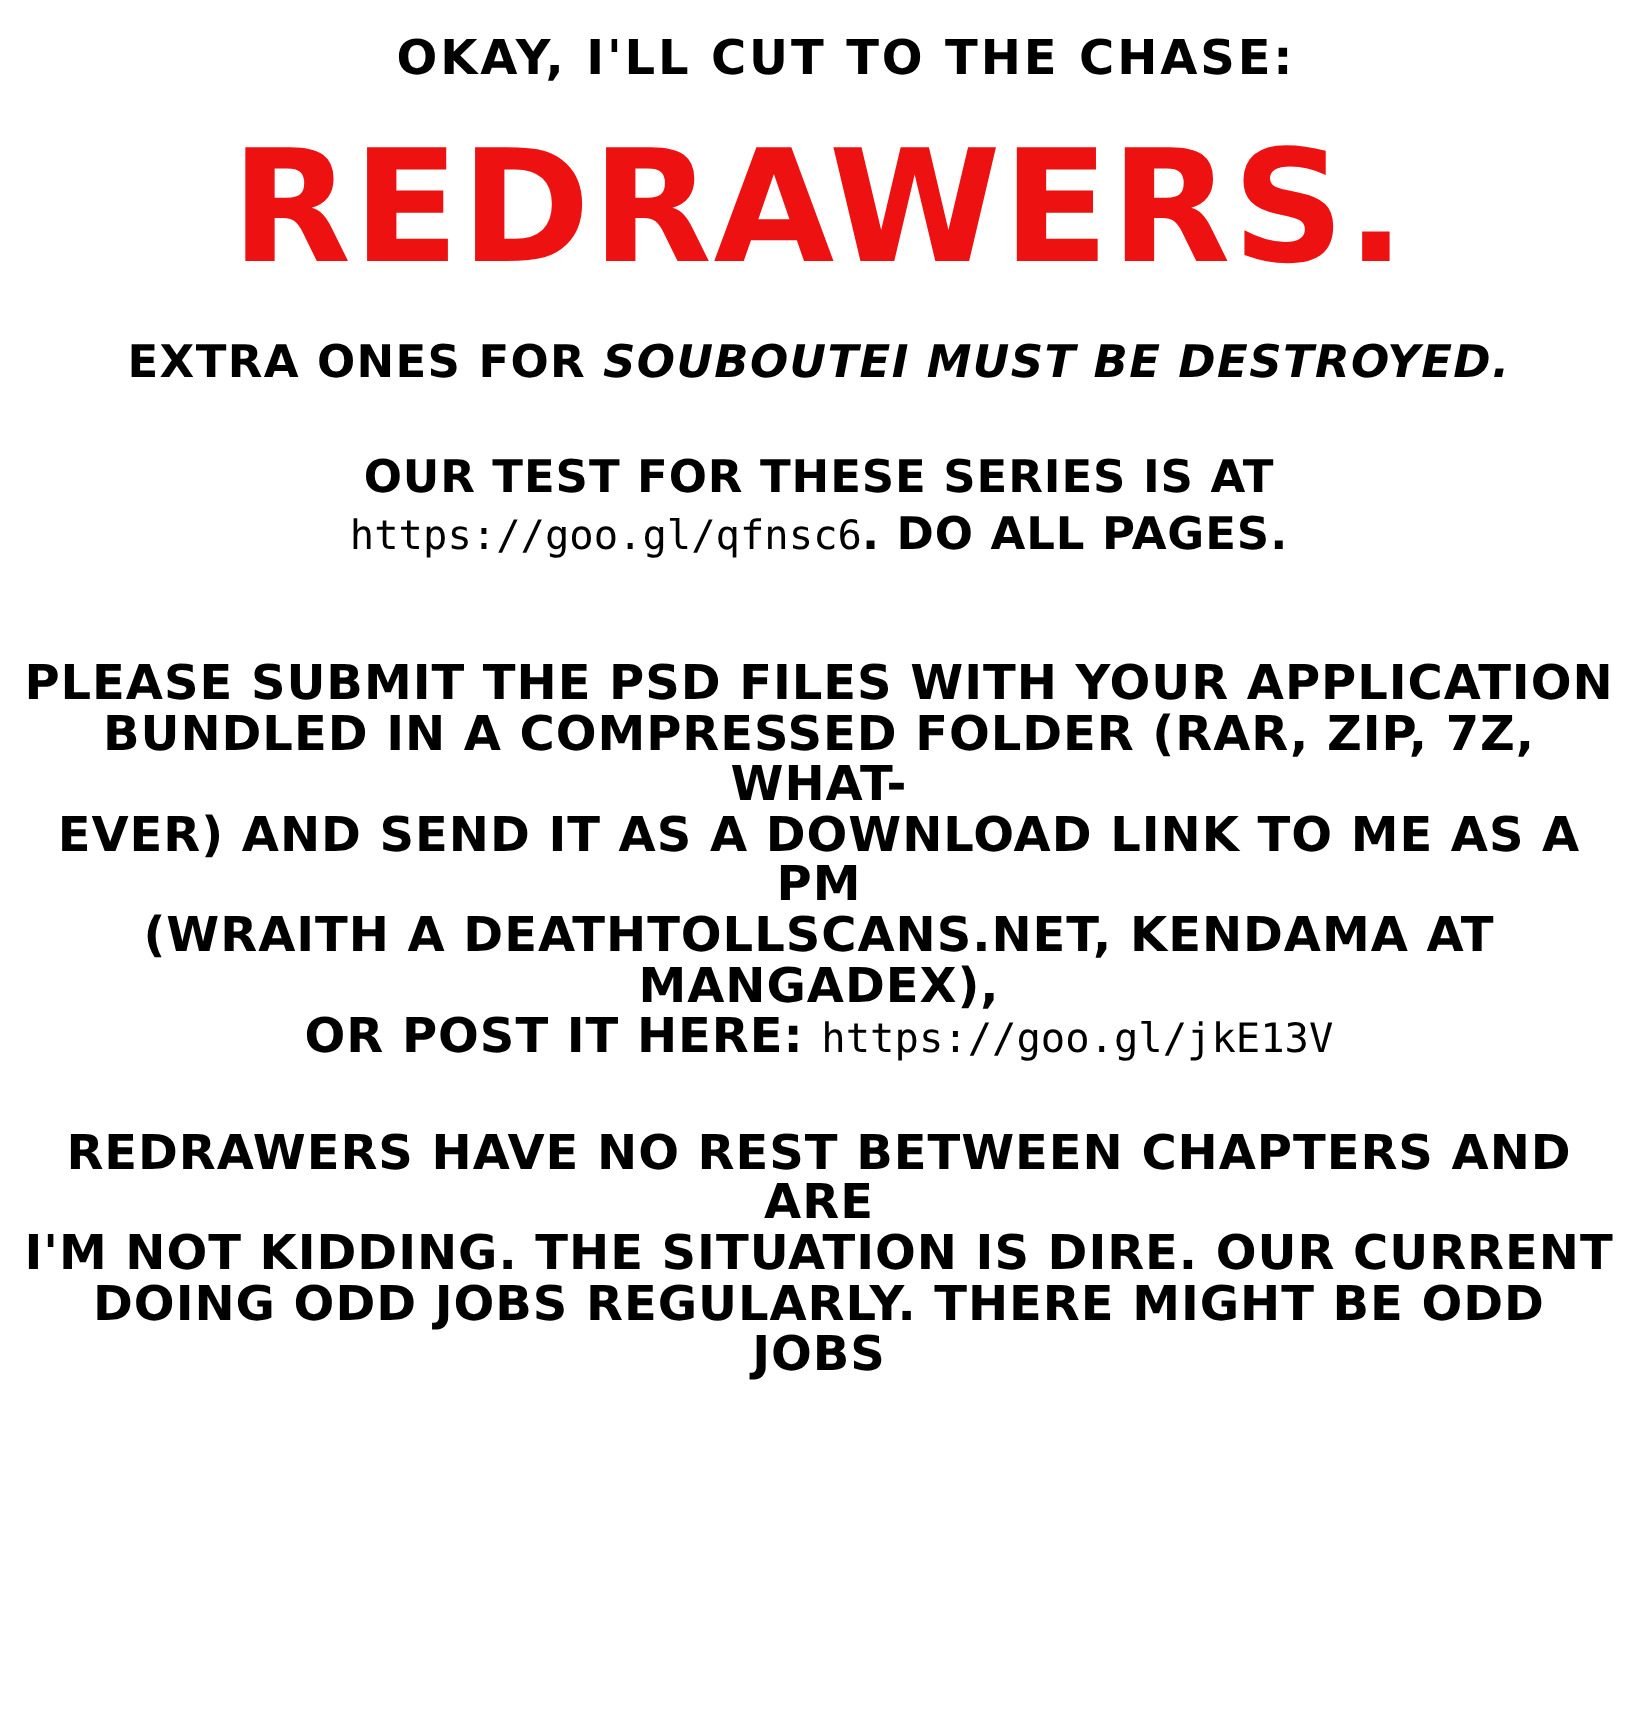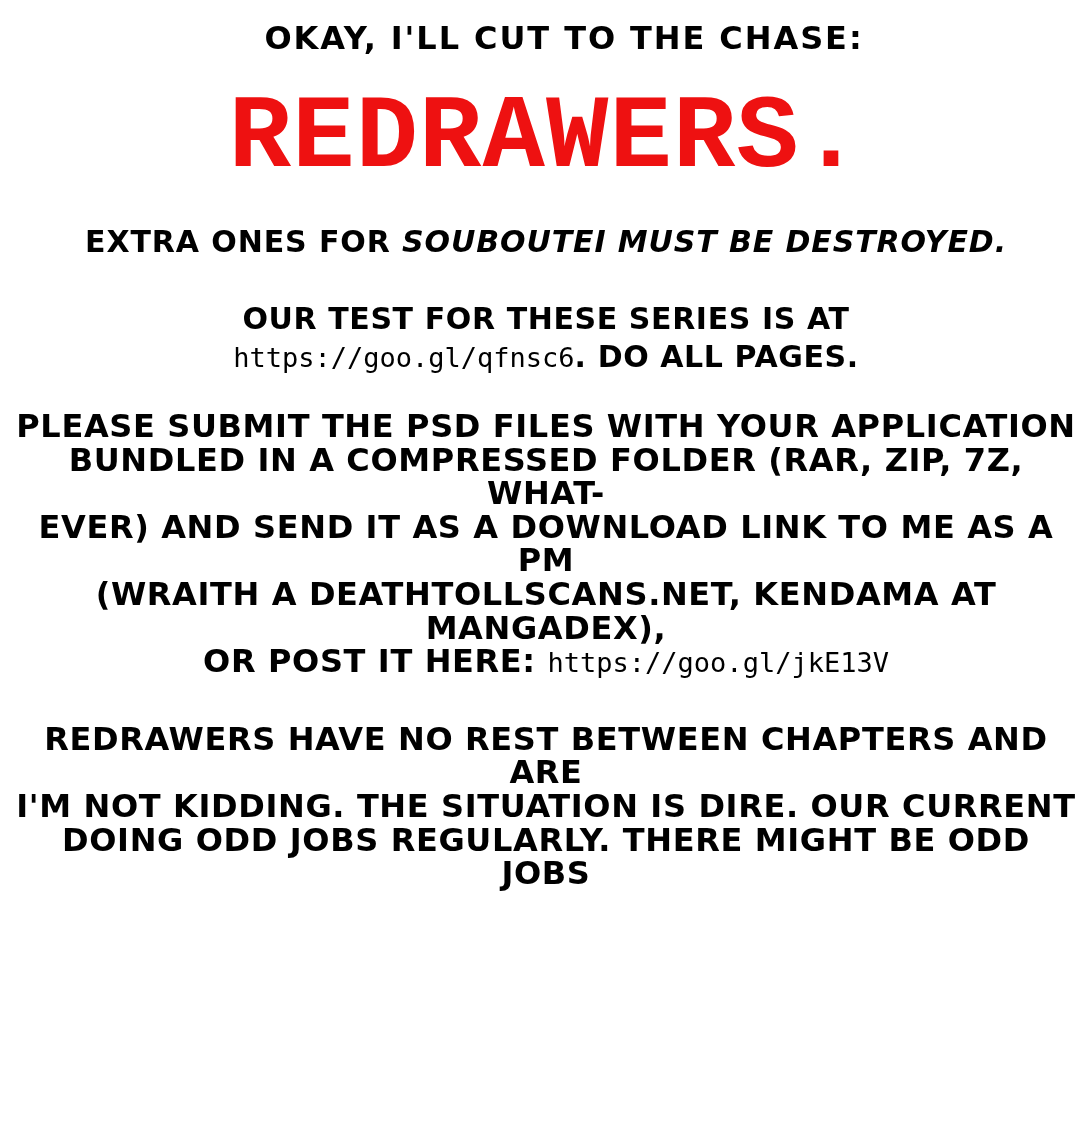--- a/index.html
+++ b/index.html
@@ -39,21 +39,20 @@
     letter-spacing: 0.02em;
     margin-top: 46px;
     line-height: 1.0;
   }
   .headline-huge-red {
     font-size: 104px;
     letter-spacing: 0.01em;
     color: #ee1111;
     margin-top: 30px;
     line-height: 1.0;
-    font-family: Liberation Mono, monospace;
   }
   .sub1 {
     font-size: 30px;
     margin-top: 56px;
     letter-spacing: 0.05em;
   }
   .sub2 {
     font-size: 30px;
     margin-top: 36px;
     letter-spacing: 0.03em;
@@ -84,21 +83,21 @@
     text-align: center;
   }
   .mono {
     font-family: "DejaVu Sans Mono", monospace;
     font-weight: normal;
     font-size: 27px;
     letter-spacing: 0;
     text-transform: none;
   }
   .block-submit {
-    margin-top: 38px;
+    margin-top: 67px;
     font-size: 32px;
     letter-spacing: 0.01em;
     line-height: 1.18;
     padding: 0 12px;
   }
   .block-submit .lastline {
     letter-spacing: 0.02em;
   }
   .block-final {
     margin-top: 44px;

